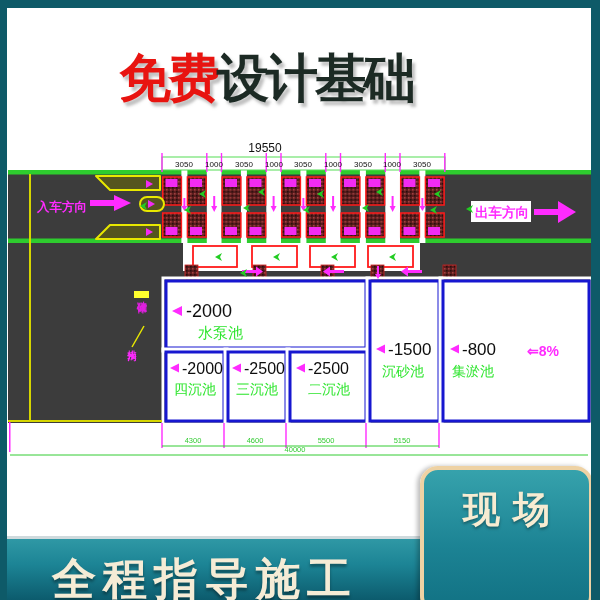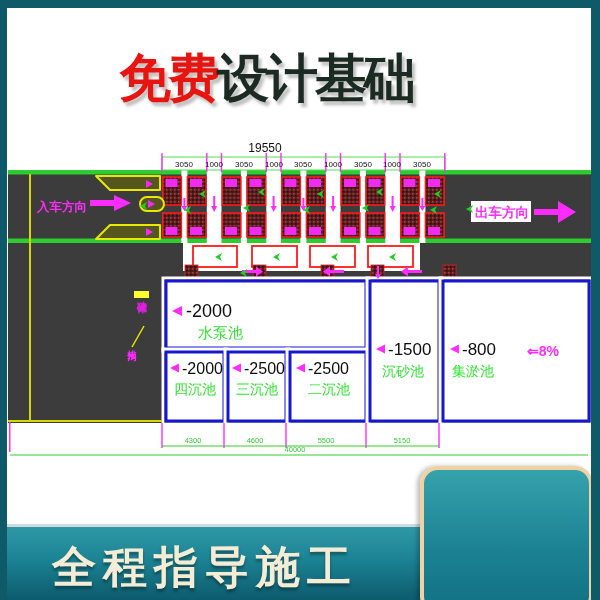--- a/index.html
+++ b/index.html
@@ -16,21 +16,21 @@
   .title .dark{color:#1c2a24;}
   
   svg.draw{position:absolute;inset:0;z-index:1;}
   
   .callout-box{position:absolute;left:134px;top:291px;z-index:2;background:#ffff2e;
          color:#e020e0;font-size:10px;font-weight:bold;writing-mode:vertical-rl;
          text-orientation:upright;padding:2px 2px;line-height:1.05;letter-spacing:1px;}
   .side-vert{position:absolute;left:125px;top:343px;z-index:2;color:#ff2bff;font-size:9px;
          font-weight:bold;writing-mode:vertical-rl;text-orientation:upright;letter-spacing:1px;}
   
-  .banner{position:absolute;left:0;right:0;bottom:0;height:76px;z-index:2;
+  .banner{position:absolute;left:0;right:0;bottom:0;height:64px;z-index:2;
          background:linear-gradient(180deg,#cfdadd 0,#cfdadd 3px,#2f98a5 3px,#1c8495 45%,#0c5b6d 100%);}
   .banner .label{position:absolute;left:52px;top:14px;font-size:44px;font-weight:800;
          color:#f5ecd6;letter-spacing:7px;text-shadow:0 3px 3px rgba(0,0,0,.35);white-space:nowrap;}
   
   .corner{position:absolute;left:420px;top:466px;width:165px;height:140px;z-index:3;
          border:4px solid #eed2a4;border-radius:18px;
          background:linear-gradient(180deg,#36a2ac 0,#1c8394 55%,#117183 100%);
          box-shadow:-3px 0 4px rgba(0,0,0,.25);}
   .corner .ln{display:block;text-align:center;font-size:37px;font-weight:800;color:#f7ecd2;
          letter-spacing:13px;text-indent:13px;line-height:1.4;text-shadow:0 2px 3px rgba(0,0,0,.35);}
@@ -290,15 +290,16 @@
   </svg>
 
   <div class="callout-box">砖砌体</div>
   <div class="side-vert">排水沟</div>
 
   <div class="banner">
     <div class="label">全程指导施工</div>
   </div>
 
   <div class="corner">
+    <span class="ln">现场</span>
   </div>
 
 </div>
 
 </body></html>

